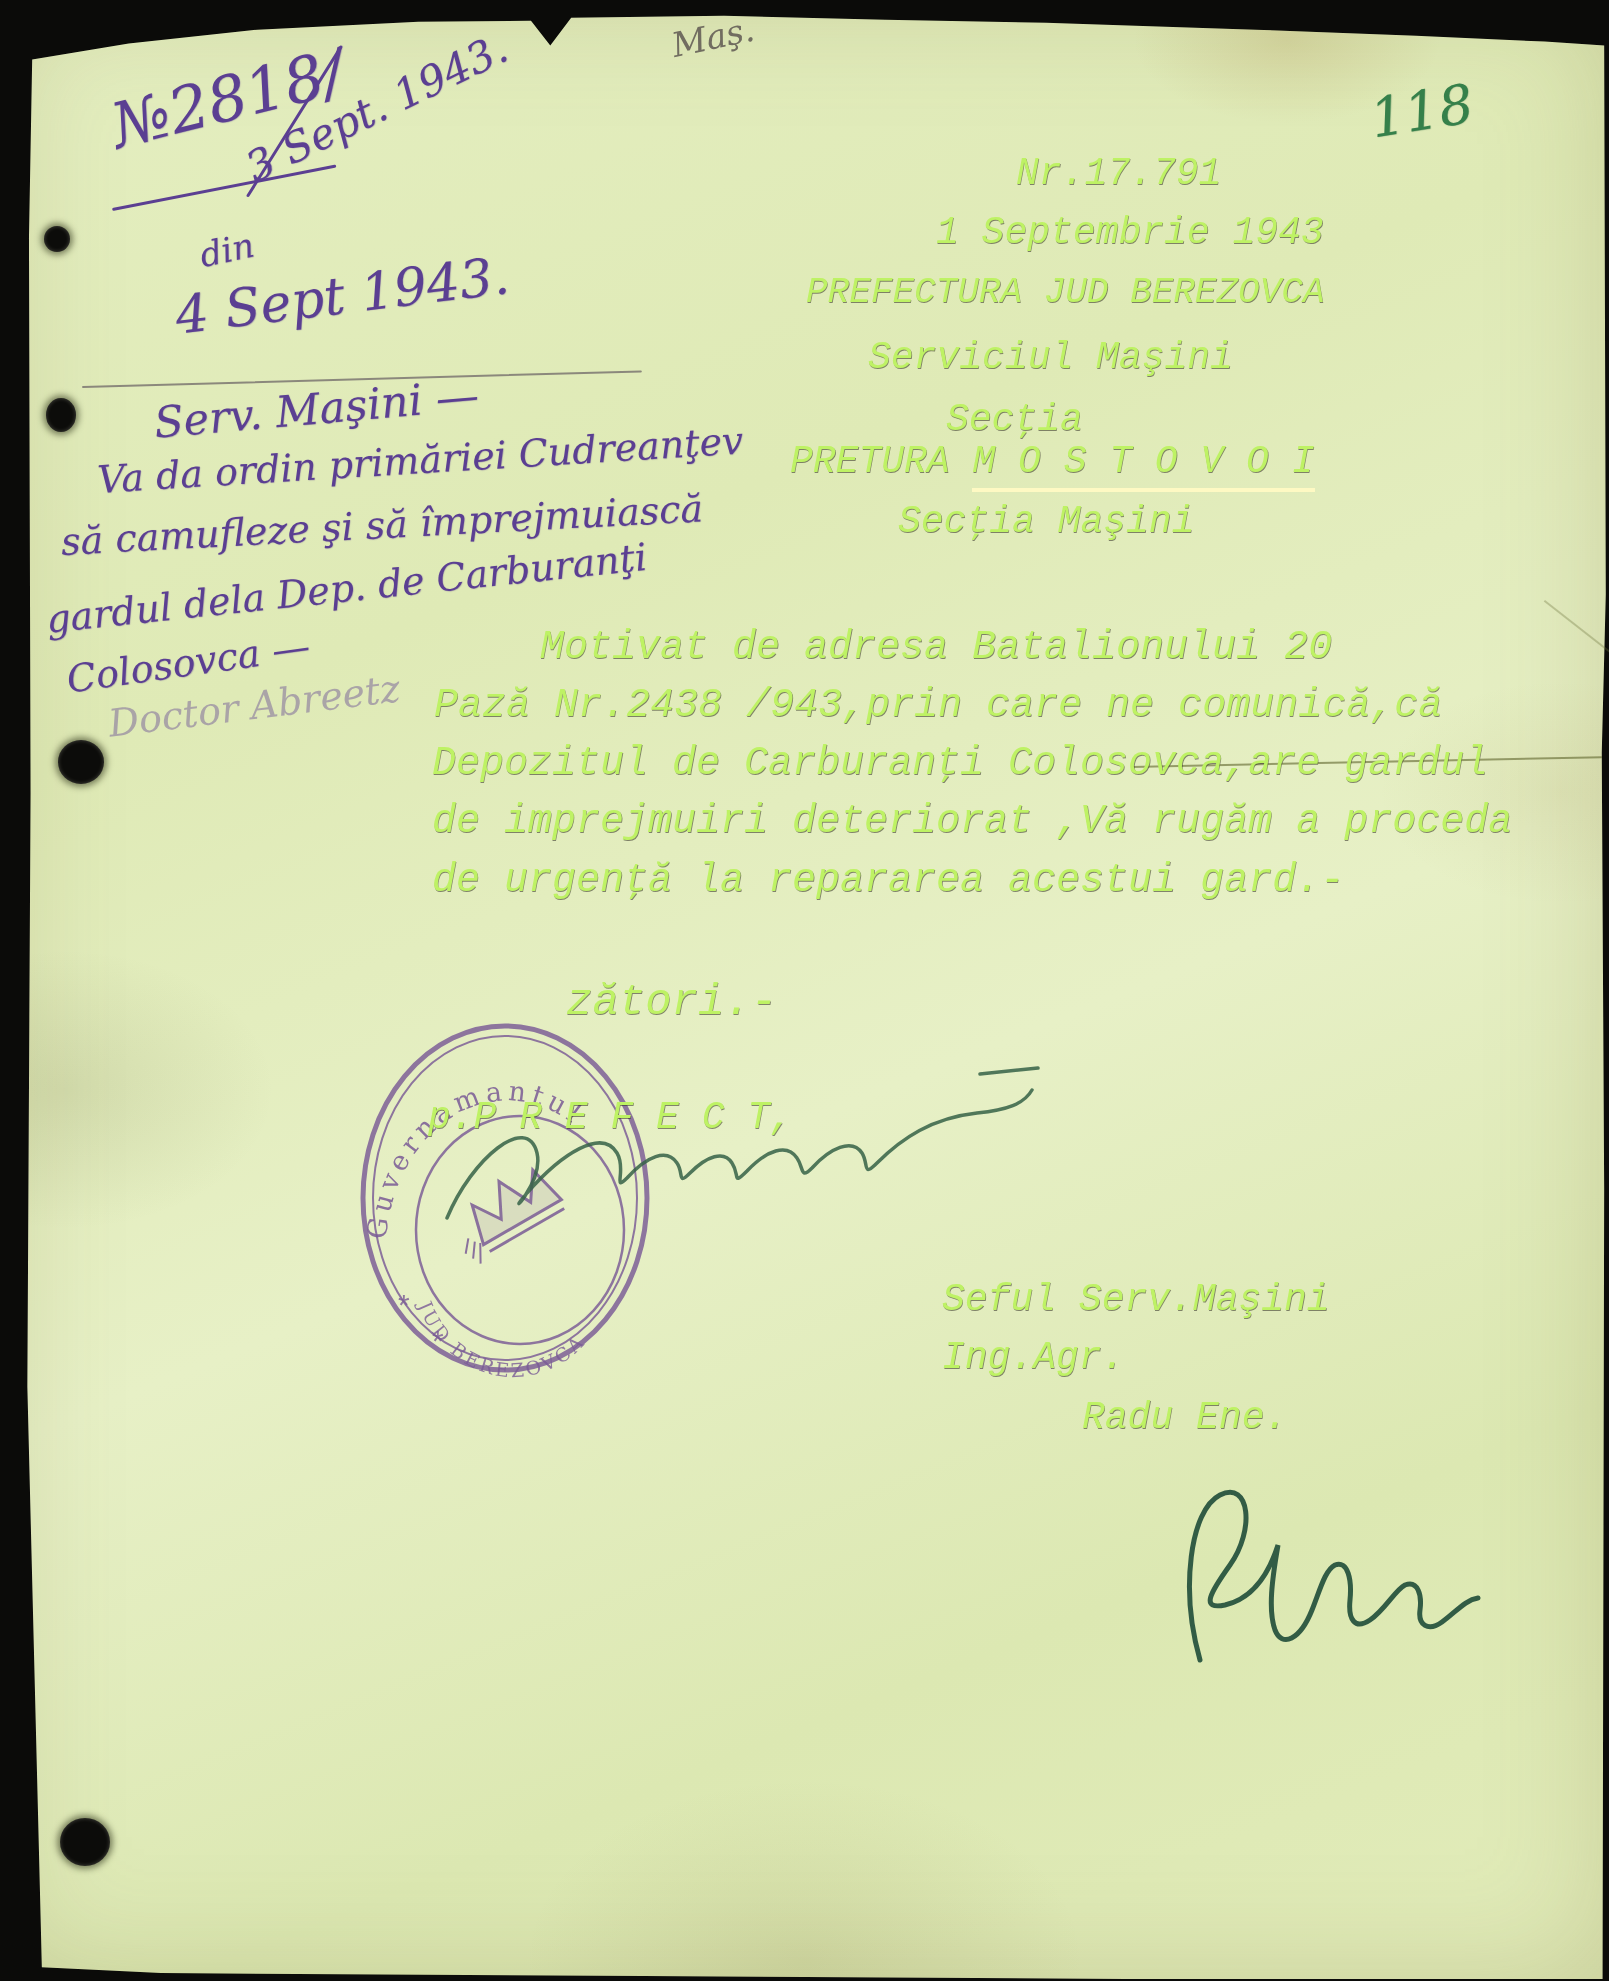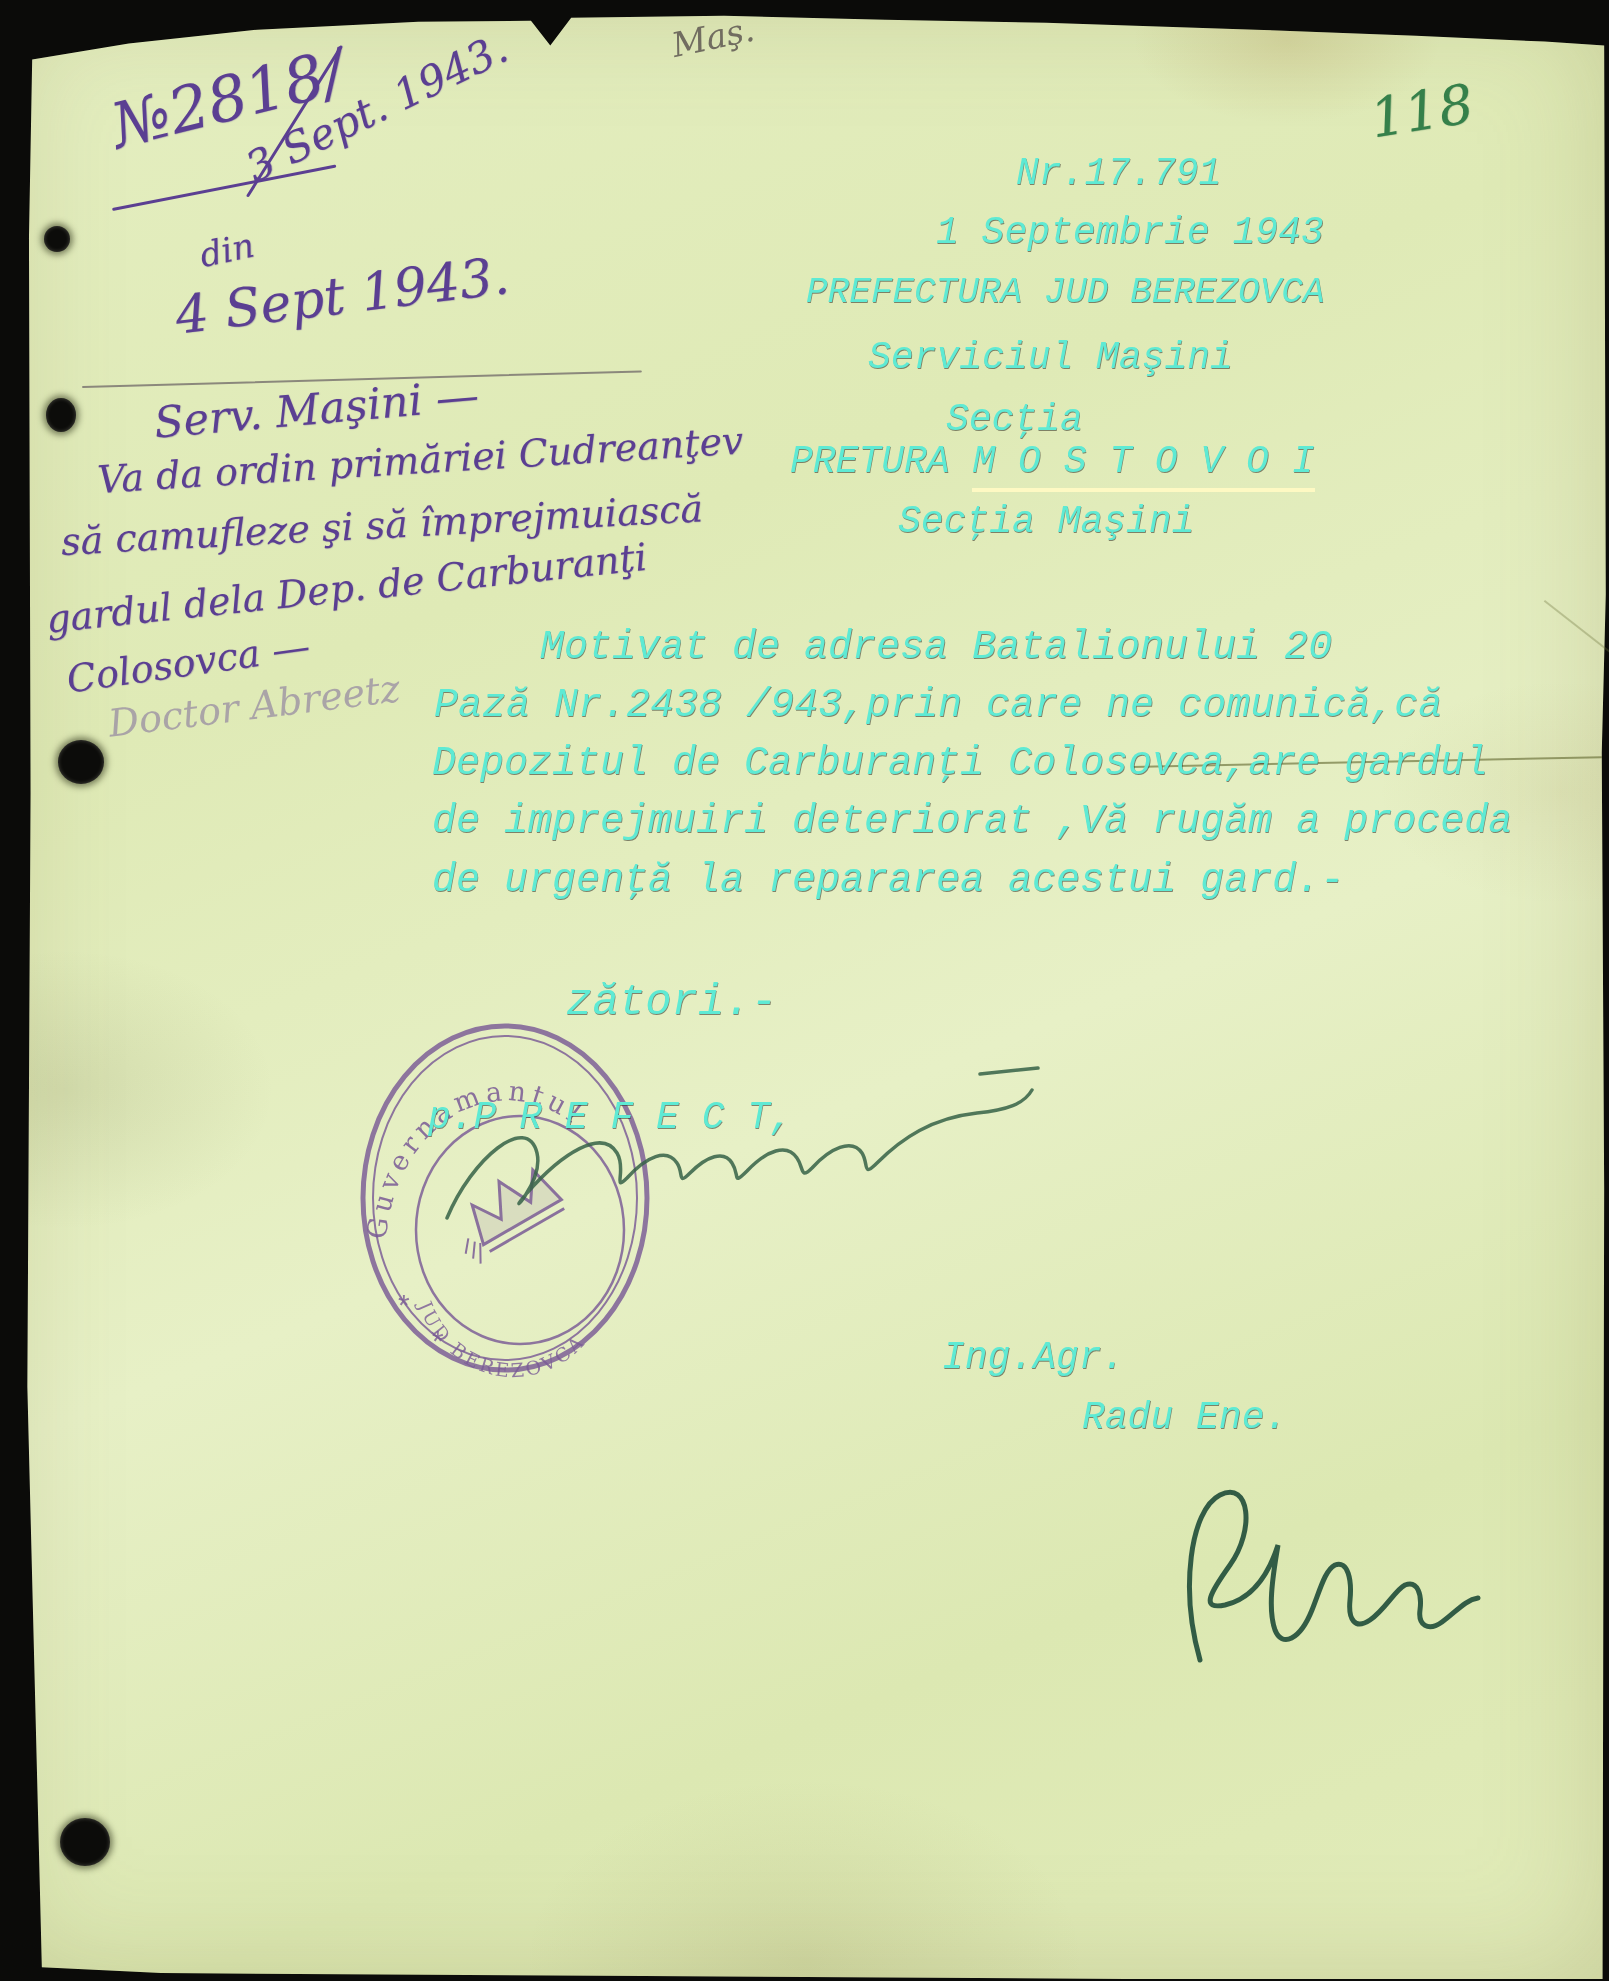--- a/index.html
+++ b/index.html
@@ -14,21 +14,21 @@
     box-shadow:inset 0 0 120px rgba(120,110,50,.25);}
   #paper:after{content:"";position:absolute;inset:0;pointer-events:none;
     background:
       radial-gradient(220px 120px at 80% 2%,rgba(160,120,50,.18),transparent 70%),
       radial-gradient(300px 200px at 4% 55%,rgba(90,90,40,.12),transparent 70%),
       radial-gradient(260px 160px at 97% 40%,rgba(150,130,60,.10),transparent 70%),
       radial-gradient(400px 260px at 50% 99%,rgba(120,110,50,.12),transparent 70%);}
   .hole{position:absolute;background:#0c0c0a;border-radius:50%;
     box-shadow:0 0 6px 3px rgba(40,45,20,.55), inset 0 0 4px rgba(255,255,230,.25);}
   .tw{position:absolute;font-family:"Liberation Mono","DejaVu Sans Mono",monospace;
-      font-style:italic;color:#5eead4;white-space:pre;
+      font-style:italic;color:#bef264;white-space:pre;
       text-shadow:0.6px 0.6px 0.6px rgba(46,42,34,.55);}
   .hand{position:absolute;font-family:"DejaVu Serif","Liberation Serif",serif;
       font-style:italic;color:#5b3f92;white-space:pre;transform-origin:left top;
       text-shadow:0.5px 0.5px 1px rgba(91,63,146,.4);}
   .pencil{color:#716d60;text-shadow:none;}
   .green{color:#35804a;text-shadow:0.5px 0.5px 1px rgba(40,100,60,.4);}
   .stroke{position:absolute;background:#5b3f92;transform-origin:left top;border-radius:2px;}
   .crease{position:absolute;background:rgba(105,110,55,.65);transform-origin:left top;}
   .underline-host{border-bottom:4px solid #fef9c3;padding-bottom:5px;}
   svg{position:absolute;overflow:visible;}
@@ -110,20 +110,21 @@
 
   <svg style="left:432px;top:1058px;" width="620" height="170" viewBox="0 0 620 170">
     <path d="M15,160 C40,100 95,55 105,95 C112,125 70,165 95,135 C130,95 170,70 185,95
              C195,112 180,135 195,120 C215,98 235,90 245,105 C252,115 245,128 258,115
              C275,98 292,92 300,105 C308,117 300,128 315,113 C335,92 355,85 365,100
              C372,110 368,122 380,110 C398,90 420,80 430,95 C437,106 430,120 445,105
              C470,80 500,60 545,55 C575,52 592,46 600,32" stroke="#356247" stroke-width="3.5" fill="none" opacity="0.85" stroke-linecap="round"></path>
     <path d="M548,16 L606,10" stroke="#356247" stroke-width="3.5" fill="none" opacity="0.85" stroke-linecap="round"></path>
   </svg>
 
+  <div class="tw" style="left:942px;top:1278px;font-size:38px;">Seful Serv.Maşini</div>
   <div class="tw" style="left:942px;top:1336px;font-size:38px;">Ing.Agr.</div>
   <div class="tw" style="left:1082px;top:1396px;font-size:38px;">Radu Ene.</div>
 
   <svg style="left:1160px;top:1470px;" width="330" height="210" viewBox="0 0 330 210">
     <path d="M40,190 C20,120 30,40 60,25 C90,10 95,60 70,95 C50,123 40,140 65,135
              C95,128 110,100 118,75 C112,110 108,140 115,160 C122,178 140,170 152,140
              C160,120 165,100 175,95 C188,90 192,110 190,130 C188,150 195,160 210,150
              C225,140 235,120 245,115 C258,110 262,125 260,140 C258,155 268,162 282,152
              C296,142 305,130 318,128" stroke="#1f4d38" stroke-width="5" fill="none" opacity="0.9" stroke-linecap="round"></path>
   </svg>

